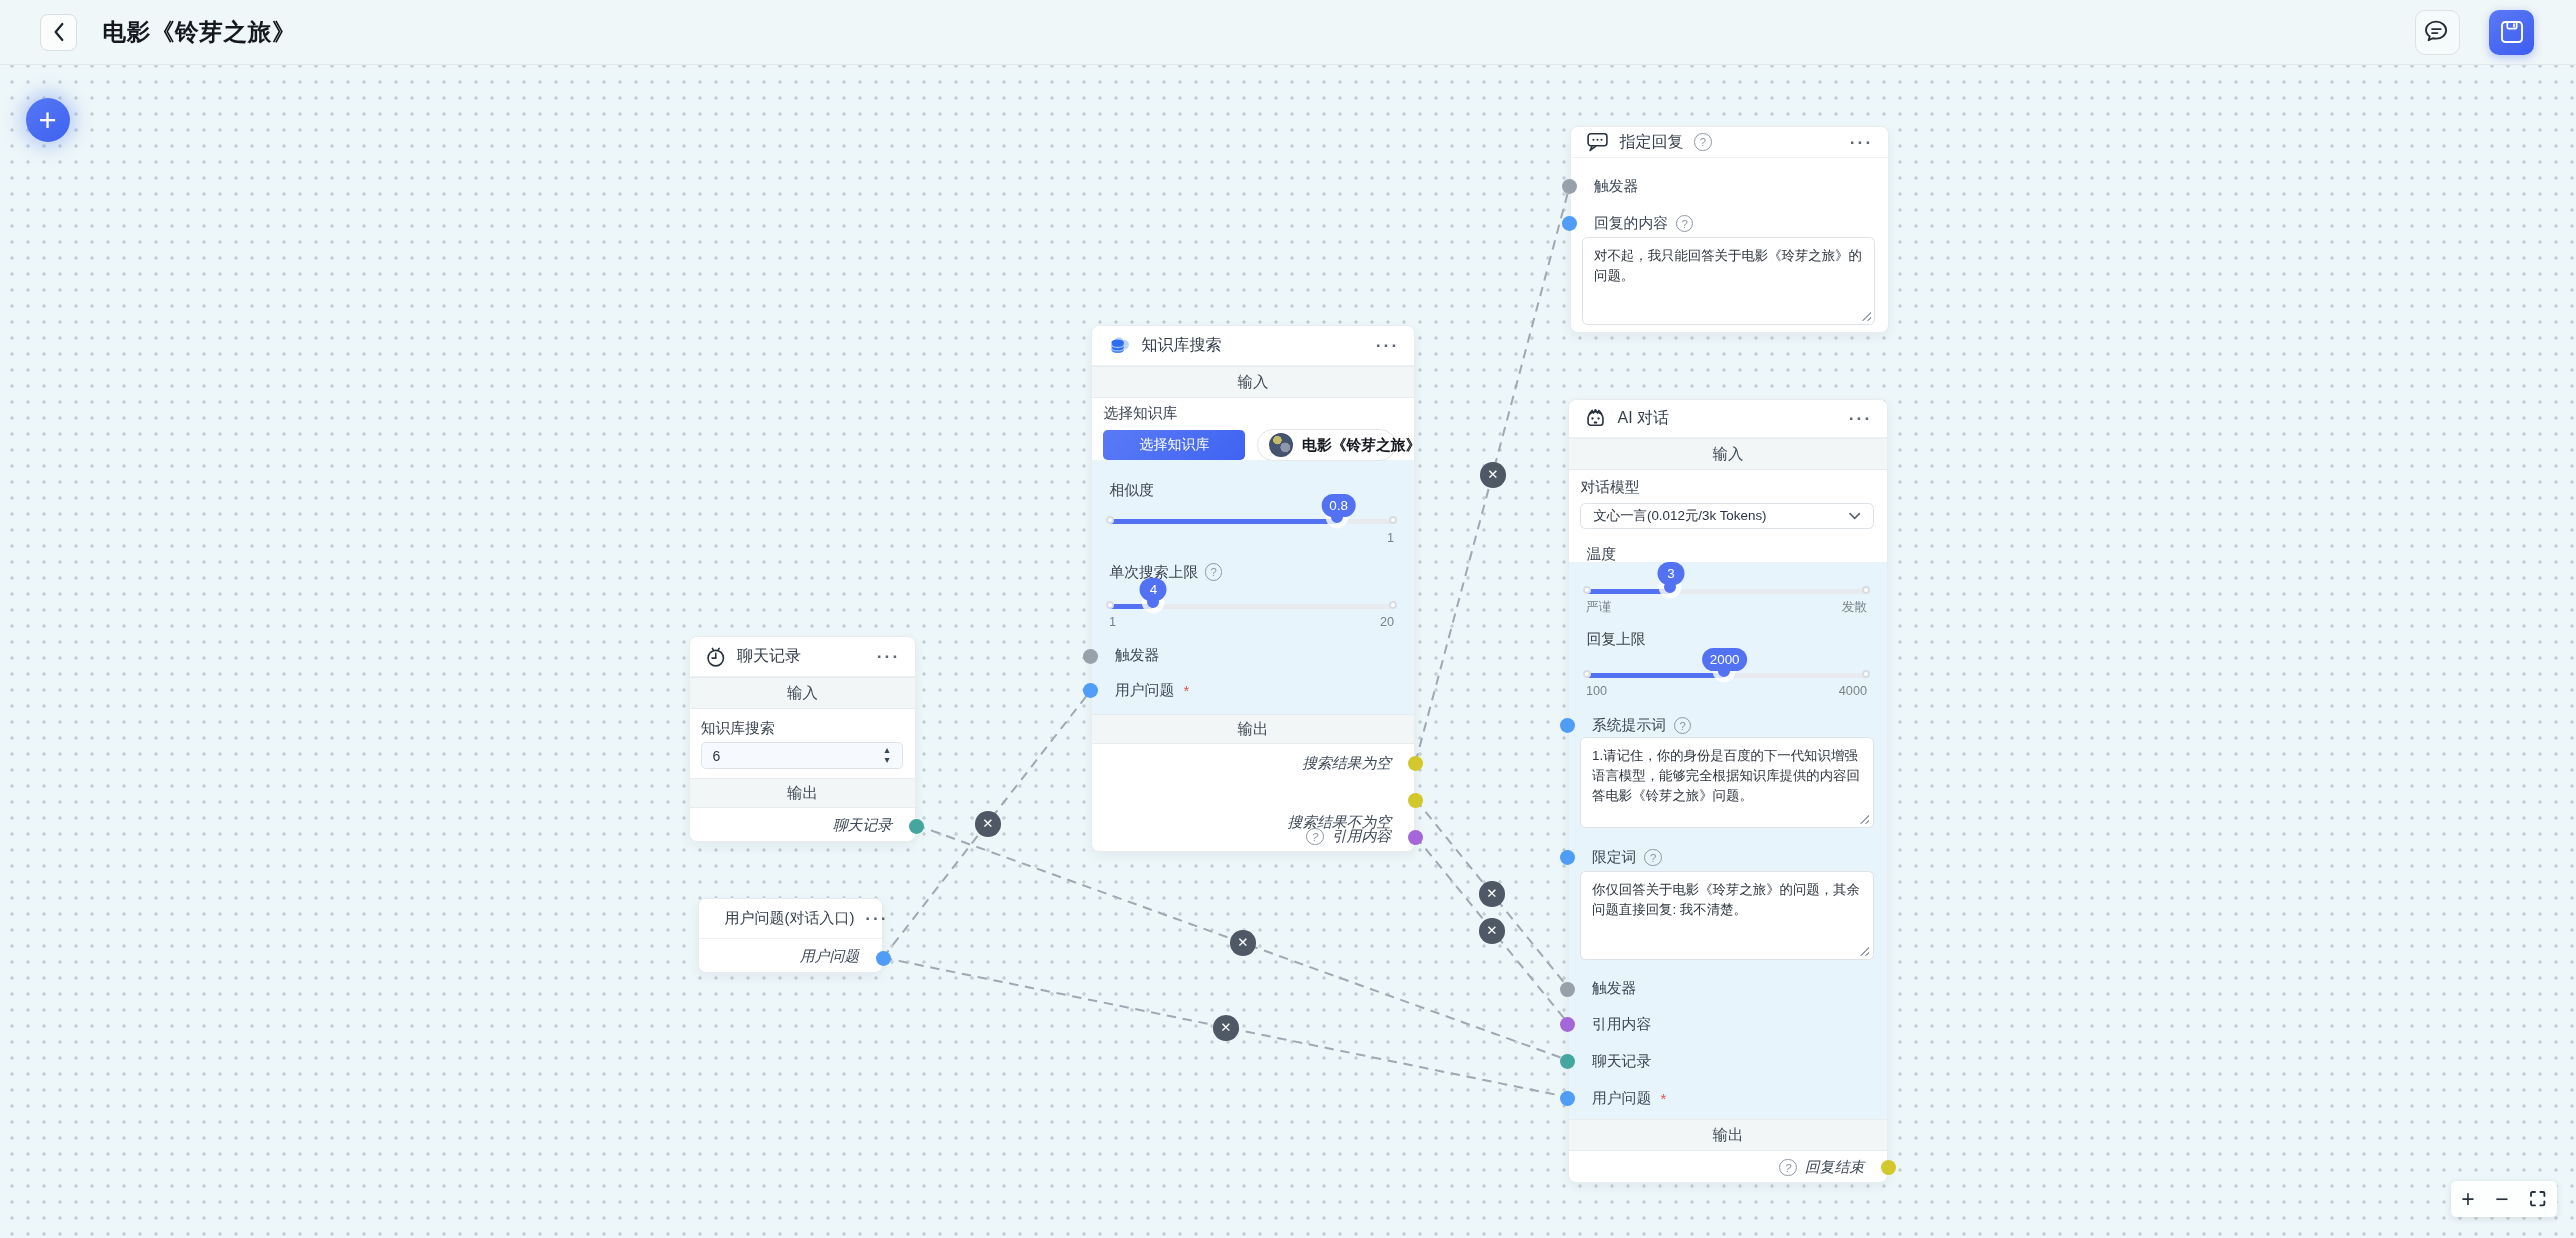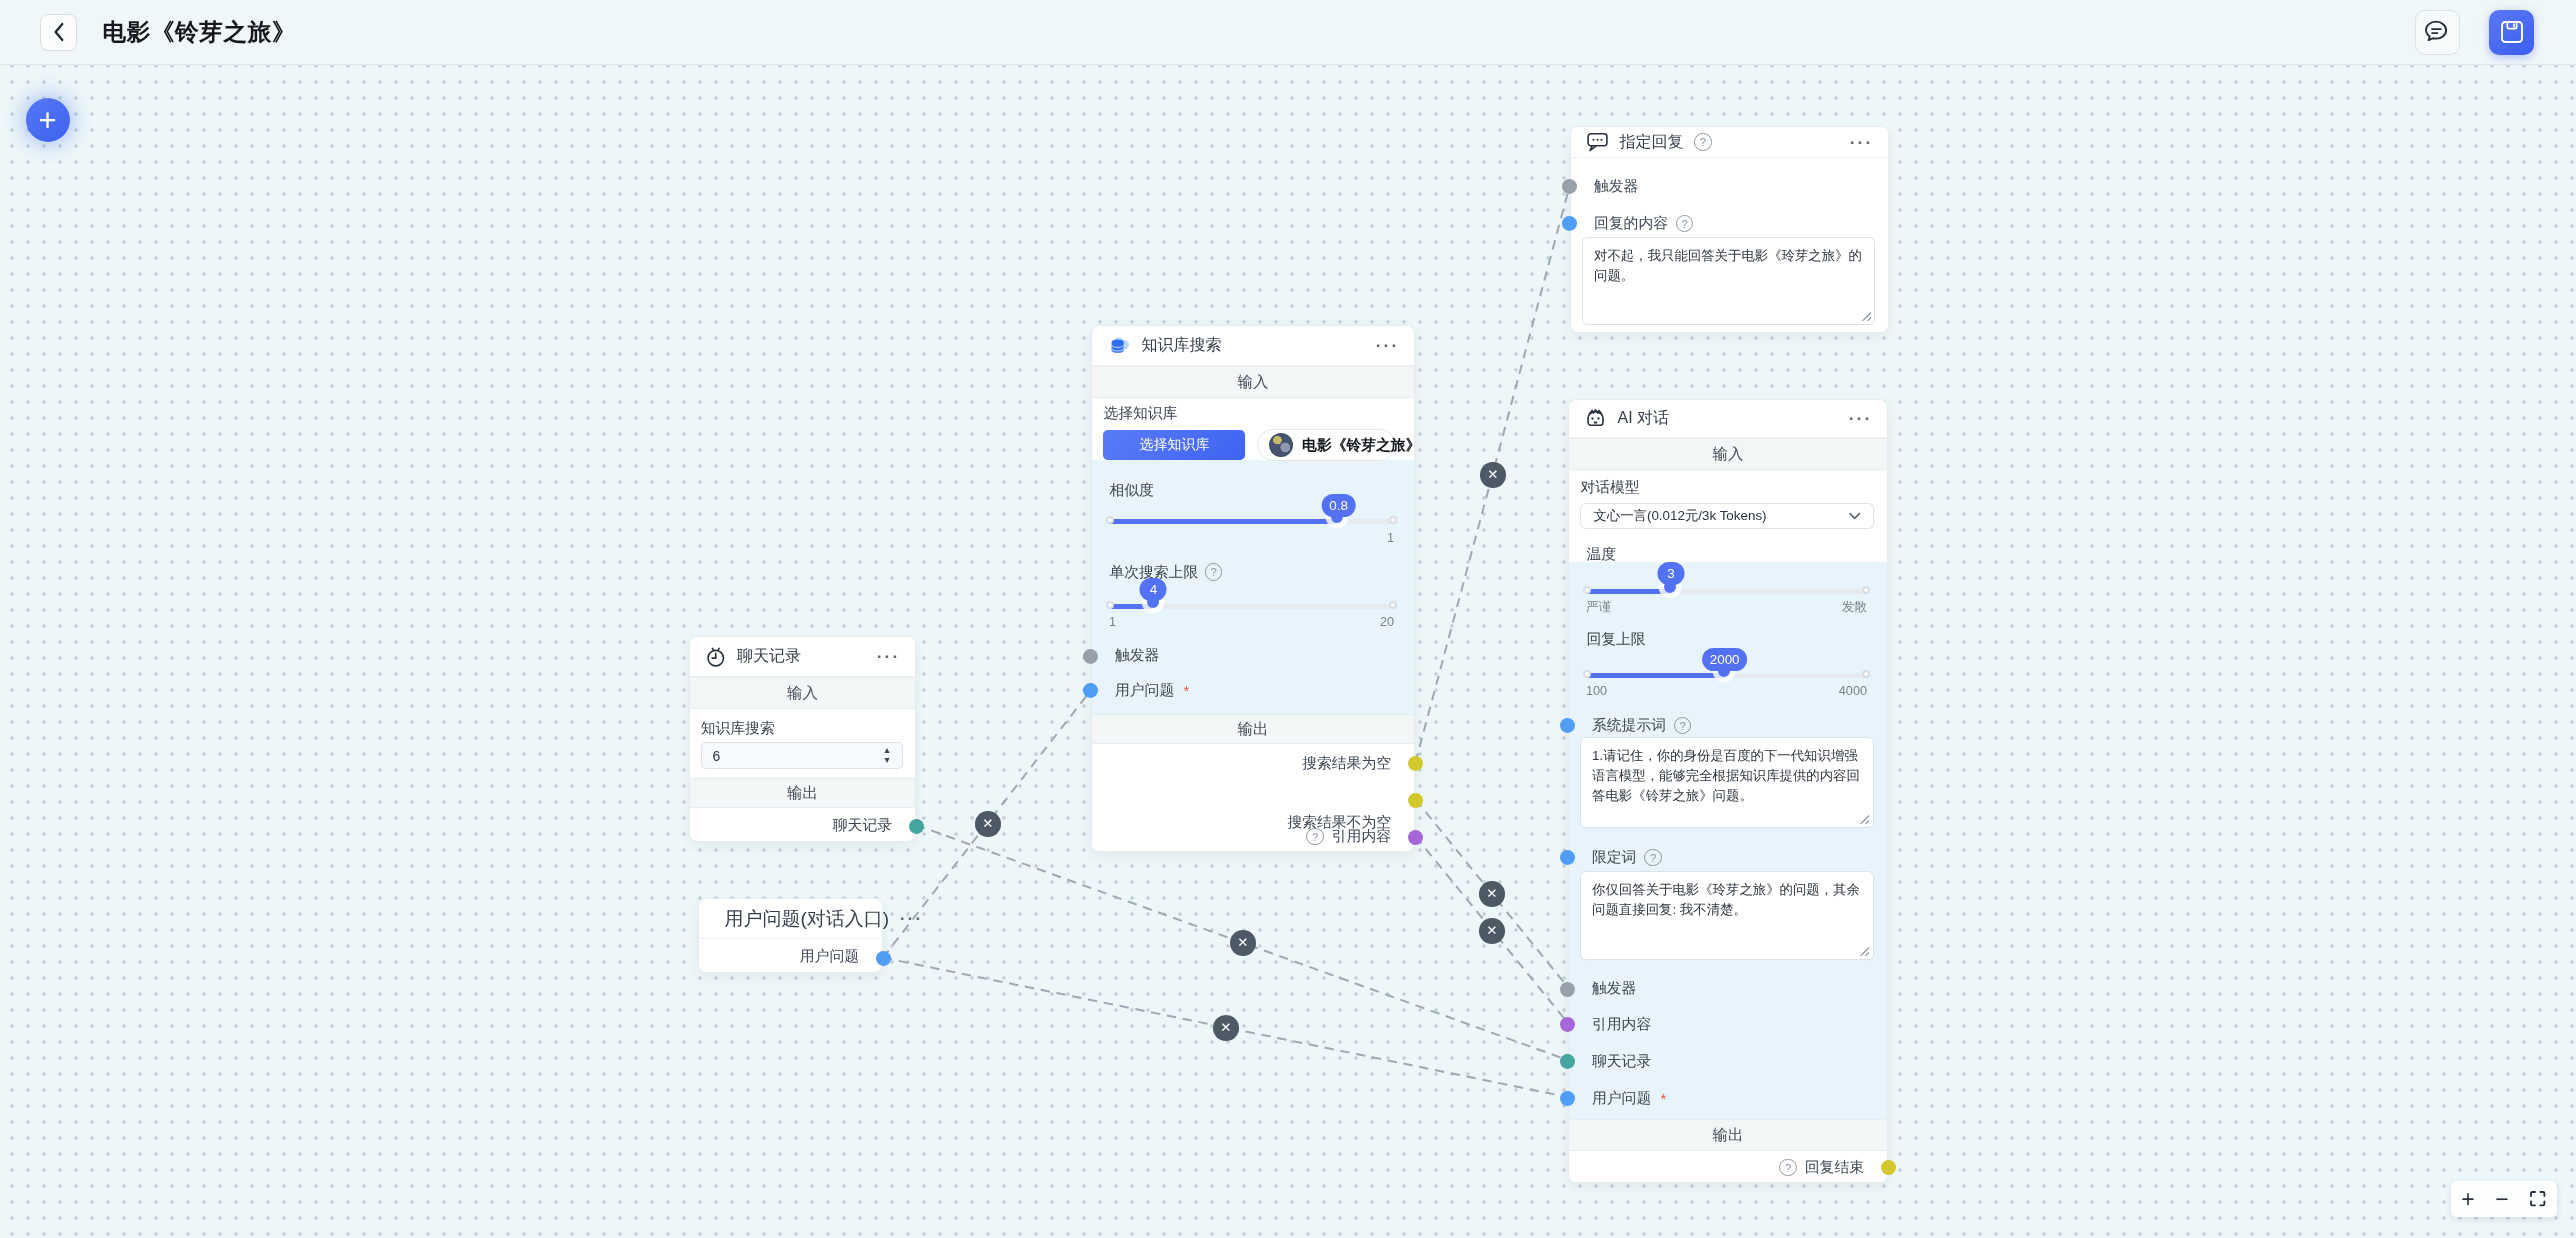--- a/index.html
+++ b/index.html
@@ -67,21 +67,21 @@
   .ntitle{ font-size:16px; color:#353e4a; font-weight:500; white-space:nowrap;}
   .menu-dots{ margin-left:auto; font-size:17.4px; letter-spacing:2px; color:#5c6671; font-weight:bold; cursor:pointer; line-height:.5;}
   .band{
     position:absolute; left:0; right:0; background:#f2f6f7;
     border-top:0.7px solid #e7ecee; border-bottom:0.7px solid #e7ecee;
     display:flex; align-items:center; justify-content:center;
     font-size:15.4px; color:#424c57;
   }
   .bluesec{ position:absolute; left:0; right:0; background:#e8f4fc; z-index:0;}
   .prow{ position:absolute; left:0; right:0; height:25.5px; display:flex; align-items:center; gap:8px; padding:0 23px; font-size:14.8px; color:#3c4654; z-index:2;}
-  .prow.right{ justify-content:flex-end; }
+  .prow.right{ justify-content:flex-end;font-style:italic; }
   .flabel{ position:absolute; left:0; right:0; height:20px; display:flex; align-items:center; gap:6.7px; padding:0 17.4px; font-size:14.8px; color:#3a434f; z-index:2;}
   .port{ position:absolute; width:14.8px; height:14.8px; border-radius:50%; z-index:3;}
   .port.l{ left:-8.7px; } .port.r{ right:-8.7px; }
   .p-gray{ background:#98a1a9; } .p-blue{ background:#4f9df7; }
   .p-purple{ background:#a466d8; } .p-teal{ background:#44a69e; }
   .p-yellow{ background:#d3c82b; }
   .req{ color:#e25544; margin-left:1.3px; }
   .qmark{
     width:17.4px; height:17.4px; border-radius:50%; border:1.3px solid #8d98a3; color:#8d98a3;
     font-size:11.4px; display:inline-flex; align-items:center; justify-content:center; flex:0 0 auto;
@@ -190,21 +190,21 @@
 <div class="add-node-btn">+</div>
 
 <section class="node" style="left:698px;top:898px;width:185px;height:75px">
   <div class="nhead" style="height:40px">
     <svg width="20" height="20" viewBox="0 0 30 30">
       <path d="M10 4 H6 a3 3 0 0 0-3 3 v16 a3 3 0 0 0 3 3 h4" fill="none" stroke="#2a333d" stroke-width="2.4" stroke-linecap="round"></path>
       <line x1="11" y1="6" x2="21" y2="6" stroke="#2a333d" stroke-width="2.4" stroke-linecap="round"></line>
       <line x1="11" y1="24" x2="21" y2="24" stroke="#2a333d" stroke-width="2.4" stroke-linecap="round"></line>
       <line x1="16" y1="6" x2="16" y2="24" stroke="#2a333d" stroke-width="2.4"></line>
     </svg>
-    <span class="ntitle" style="font-size:19px">用户问题(对话入口)</span>
+    <span class="ntitle" style="font-size:15px">用户问题(对话入口)</span>
     <span class="menu-dots">···</span>
   </div>
   <div class="prow right" style="top:45px">
     <span>用户问题</span>
   </div>
   <span class="port r p-blue" style="top:52px"></span>
 </section>
 
 <section class="node" style="left:689px;top:636px;width:227px;height:206px">
   <div class="nhead" style="height:40px">

